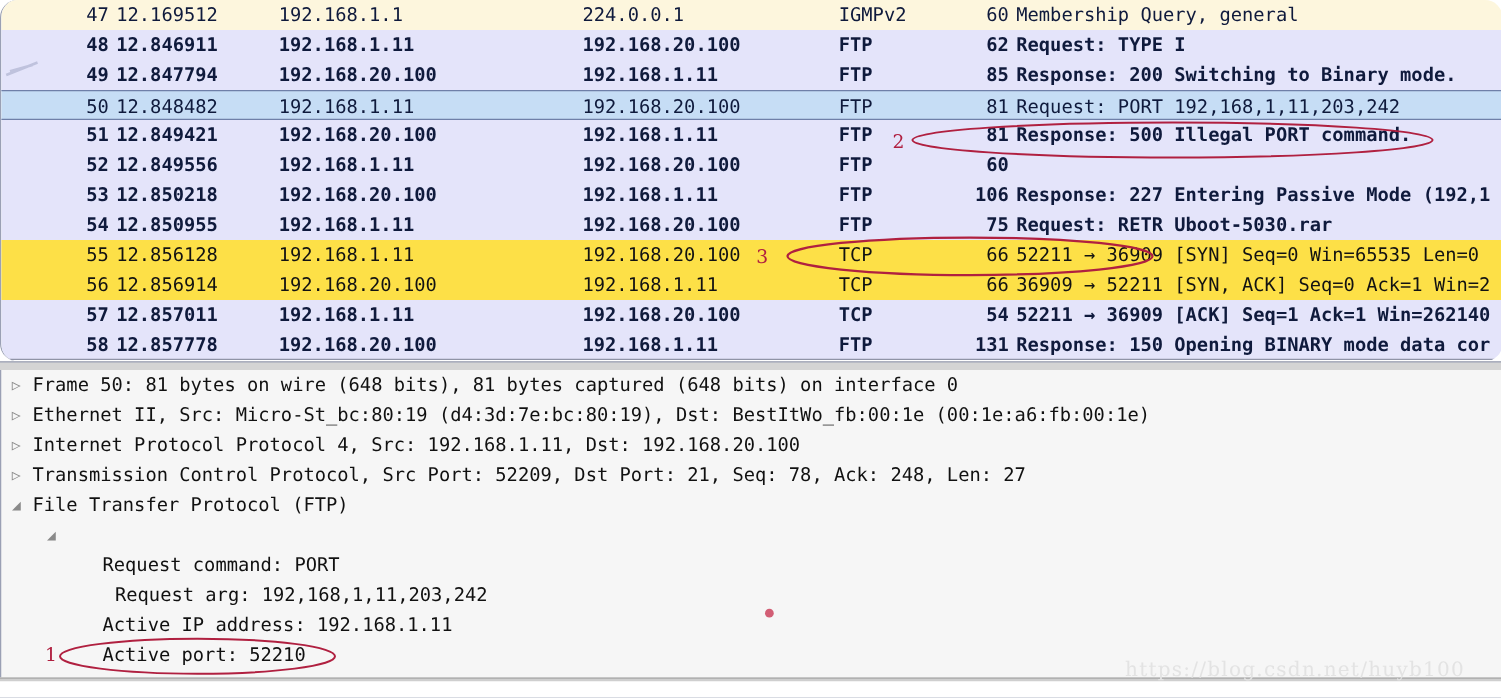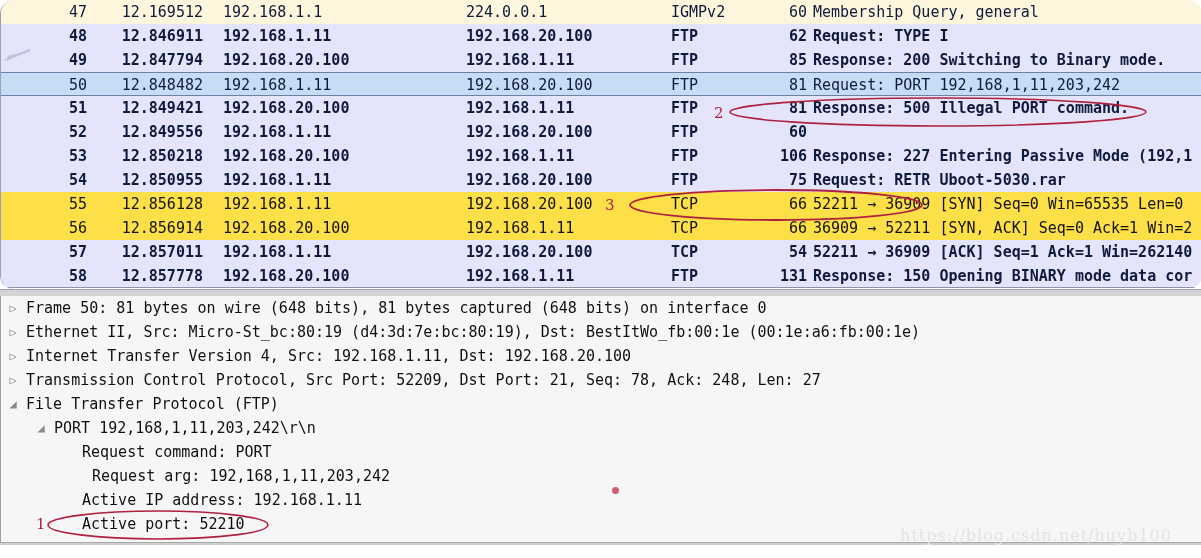--- a/index.html
+++ b/index.html
@@ -29,21 +29,21 @@
     box-sizing:border-box;
   }
   .prow.c-igmp{background:#fdf6dd;}
   .prow.c-ftp{background:#e4e4fa;font-weight:bold;}
   .prow.c-sel{background:#c6ddf5;border-top:1px solid #6f7fa8;border-bottom:1px solid #6f7fa8;}
   .prow.c-tcp{background:#fde047;color:#121212;}
   .prow.lastrow{border-bottom:1px solid #8f93a6;}
 
   .cell{position:absolute;top:0;}
   .c-no{left:0;width:86px;text-align:right;}
-  .c-time{left:92px;width:110px;text-align:right;}
+  .c-time{left:92px;width:110px;text-align:left;}
   .c-src{left:222px;}
   .c-dst{left:465px;}
   .c-proto{left:670px;}
   .c-len{left:740px;width:66px;text-align:right;}
   .c-info{left:812px;}
   
   #list-sep{
     position:absolute;left:0;top:289px;width:1201px;height:6px;
     background:#d4d4d4;
     border-top:1px solid #9aa0b4;
@@ -215,33 +215,32 @@
       <div class="drow">
         <span class="tri" style="left: 5px;">▷</span>
         <span class="dtext" style="left: 25px;">Frame 50: 81 bytes on wire (648 bits), 81 bytes captured (648 bits) on interface 0</span>
       </div>
       <div class="drow">
         <span class="tri" style="left: 5px;">▷</span>
         <span class="dtext" style="left: 25px;">Ethernet II, Src: Micro-St_bc:80:19 (d4:3d:7e:bc:80:19), Dst: BestItWo_fb:00:1e (00:1e:a6:fb:00:1e)</span>
       </div>
       <div class="drow">
         <span class="tri" style="left: 5px;">▷</span>
-        <span class="dtext" style="left: 25px;">Internet Transfer Version 4, Src: 192.168.1.11, Dst: 192.168.20.100</span>
+        <span class="dtext" style="left: 25px;">Internet Protocol Protocol 4, Src: 192.168.1.11, Dst: 192.168.20.100</span>
       </div>
       <div class="drow">
         <span class="tri" style="left: 5px;">▷</span>
         <span class="dtext" style="left: 25px;">Transmission Control Protocol, Src Port: 52209, Dst Port: 21, Seq: 78, Ack: 248, Len: 27</span>
       </div>
       <div class="drow">
         <span class="tri" style="left: 5px;">◢</span>
         <span class="dtext" style="left: 25px;">File Transfer Protocol (FTP)</span>
       </div>
       <div class="drow">
         <span class="tri" style="left: 33px;">◢</span>
-        <span class="dtext" style="left: 53px;">PORT 192,168,1,11,203,242\r\n</span>
       </div>
       <div class="drow">
         <span class="dtext" style="left: 81px;">Request command: PORT</span>
       </div>
       <div class="drow">
         <span class="dtext" style="left: 91px;">Request arg: 192,168,1,11,203,242</span>
       </div>
       <div class="drow">
         <span class="dtext" style="left: 81px;">Active IP address: 192.168.1.11</span>
       </div>

